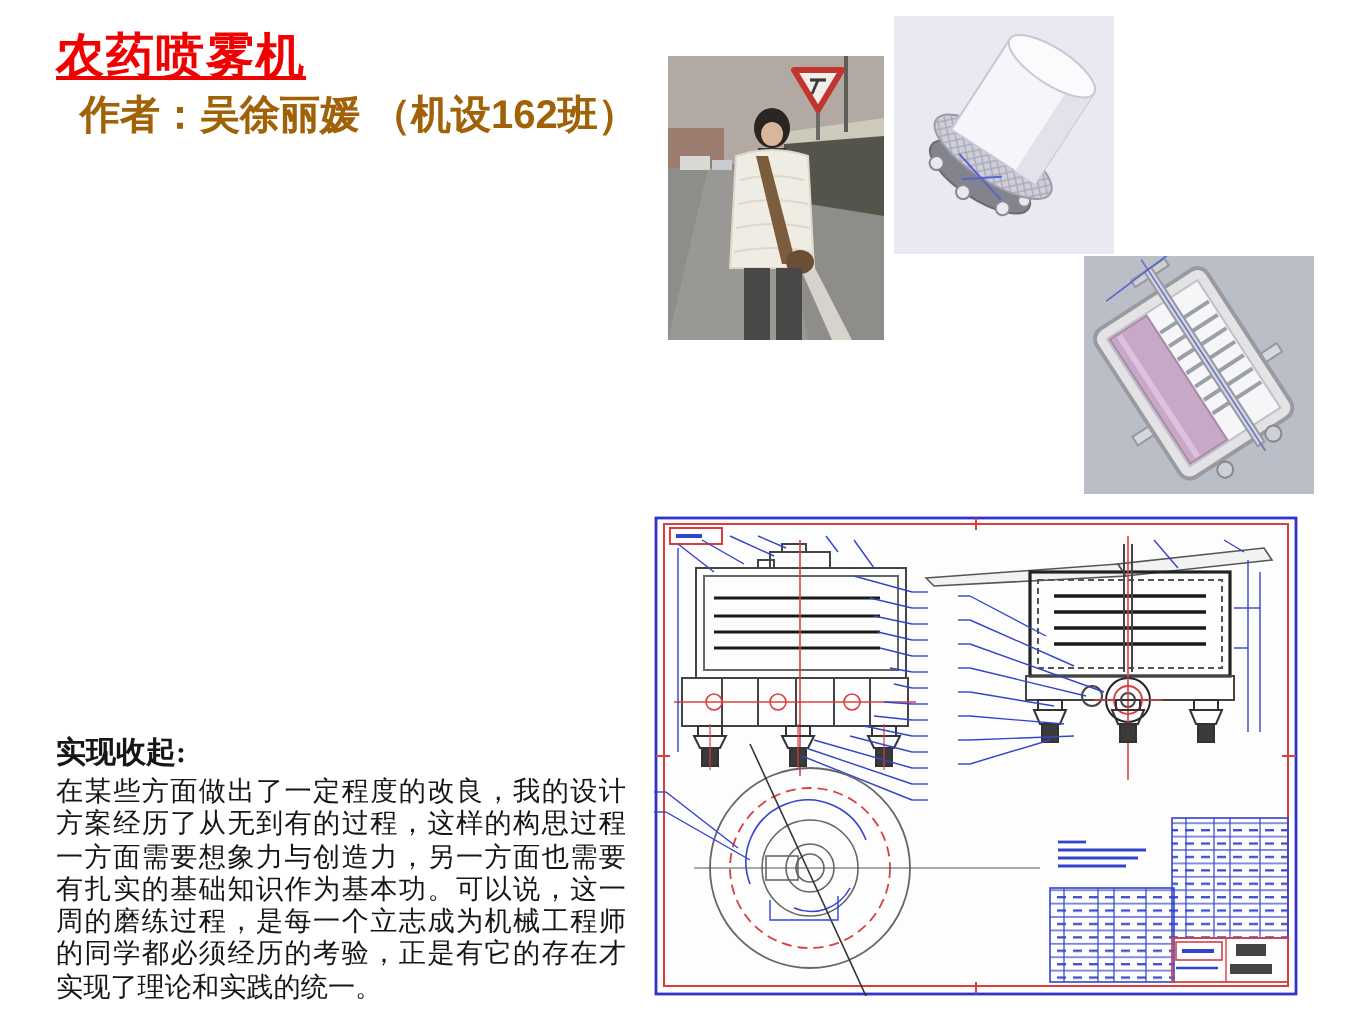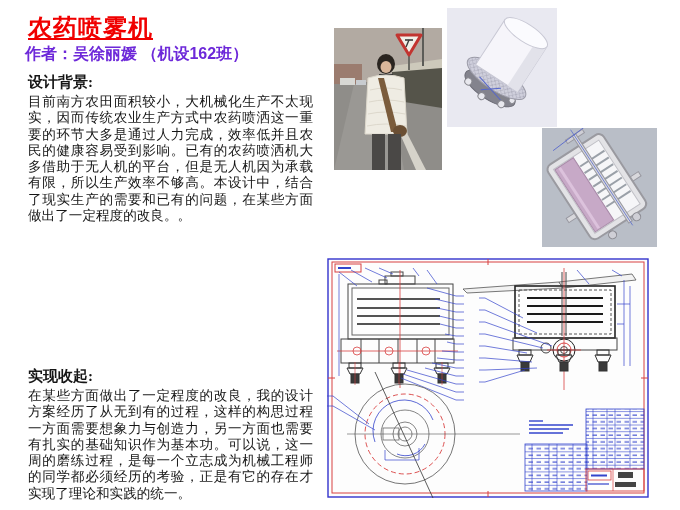--- a/index.html
+++ b/index.html
@@ -1,46 +1,42 @@
 <!DOCTYPE html>
 <html><head>
 <meta charset="utf-8">
 <style>
   html,body{margin:0;padding:0;background:#ffffff;}
   .slide{position:relative;width:680px;height:510px;background:#ffffff;overflow:hidden;
          font-family:"Liberation Serif","DejaVu Serif",serif;}
   .title{position:absolute;left:28px;top:12px;margin:0;color:#f00000;
          font-family:"Liberation Sans","DejaVu Sans",sans-serif;
          font-size:24px;font-weight:bold;letter-spacing:1px;text-decoration:underline;}
-  .author{position:absolute;left:25px;top:44px;color:#6d28d9;
+  .author{position:absolute;left:40px;top:44px;color:#a16207;
           font-family:"Liberation Sans","DejaVu Sans",sans-serif;
-          font-size:16px;font-weight:bold;}
+          font-size:20px;font-weight:bold;}
   .tblock{position:absolute;left:28px;width:285px;color:#161616;}
   .tblock h2{margin:0 0 2px 0;font-size:15px;font-weight:bold;}
   .tblock p{margin:0;font-size:13.6px;line-height:16.3px;text-align:justify;}
   .s0{top:73px;} .s1{top:232px;} .s2{top:367px;}
   figure{margin:0;padding:0;position:absolute;}
   .fig-photo{left:334px;top:28px;width:108px;height:142px;}
   .fig-render{left:447px;top:8px;width:110px;height:119px;}
   .fig-section{left:542px;top:128px;width:115px;height:119px;}
   .fig-drawing{left:327px;top:258px;width:322px;height:240px;}
   figure svg{display:block;width:100%;height:100%;}
 </style>
 </head>
 <body>
 
 <div class="slide">
 
   <h1 class="title">农药喷雾机</h1>
   <div class="author">作者：吴徐丽媛 （机设162班）</div>
 
-  <section class="tblock s0">
-    <h2>设计背景:</h2>
-    <p>目前南方农田面积较小，大机械化生产不太现实，因而传统农业生产方式中农药喷洒这一重要的环节大多是通过人力完成，效率低并且农民的健康容易受到影响。已有的农药喷洒机大多借助于无人机的平台，但是无人机因为承载有限，所以生产效率不够高。本设计中，结合了现实生产的需要和已有的问题，在某些方面做出了一定程度的改良。。</p>
-  </section>
 
 
   <section class="tblock s2">
     <h2>实现收起:</h2>
     <p>在某些方面做出了一定程度的改良，我的设计方案经历了从无到有的过程，这样的构思过程一方面需要想象力与创造力，另一方面也需要有扎实的基础知识作为基本功。可以说，这一周的磨练过程，是每一个立志成为机械工程师的同学都必须经历的考验，正是有它的存在才实现了理论和实践的统一。</p>
   </section>
 
   <figure class="fig-photo">
     <svg viewBox="0 0 108 142">
       <rect width="108" height="142" fill="#b2aaa2"></rect>

